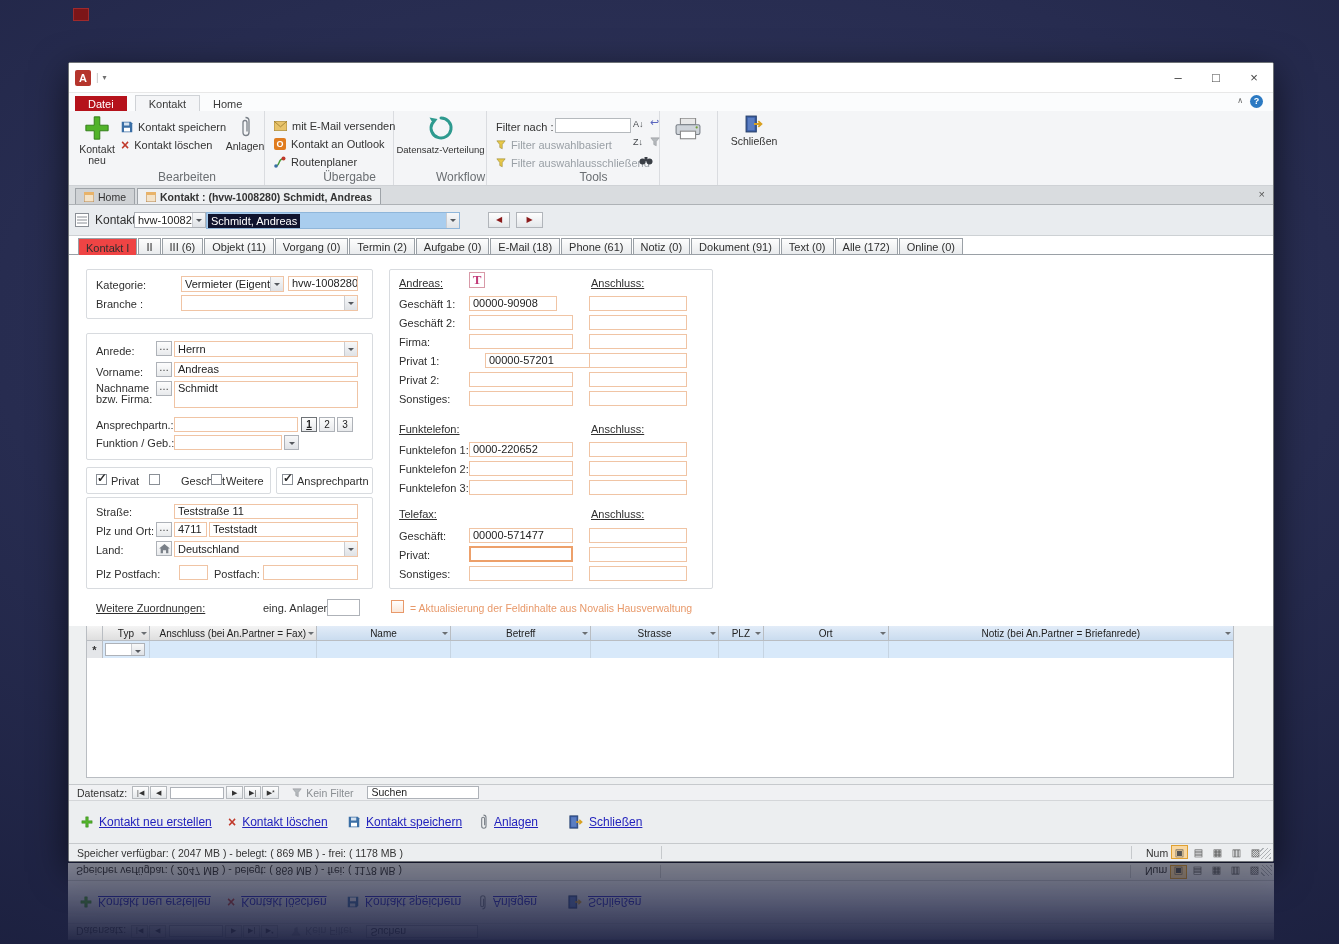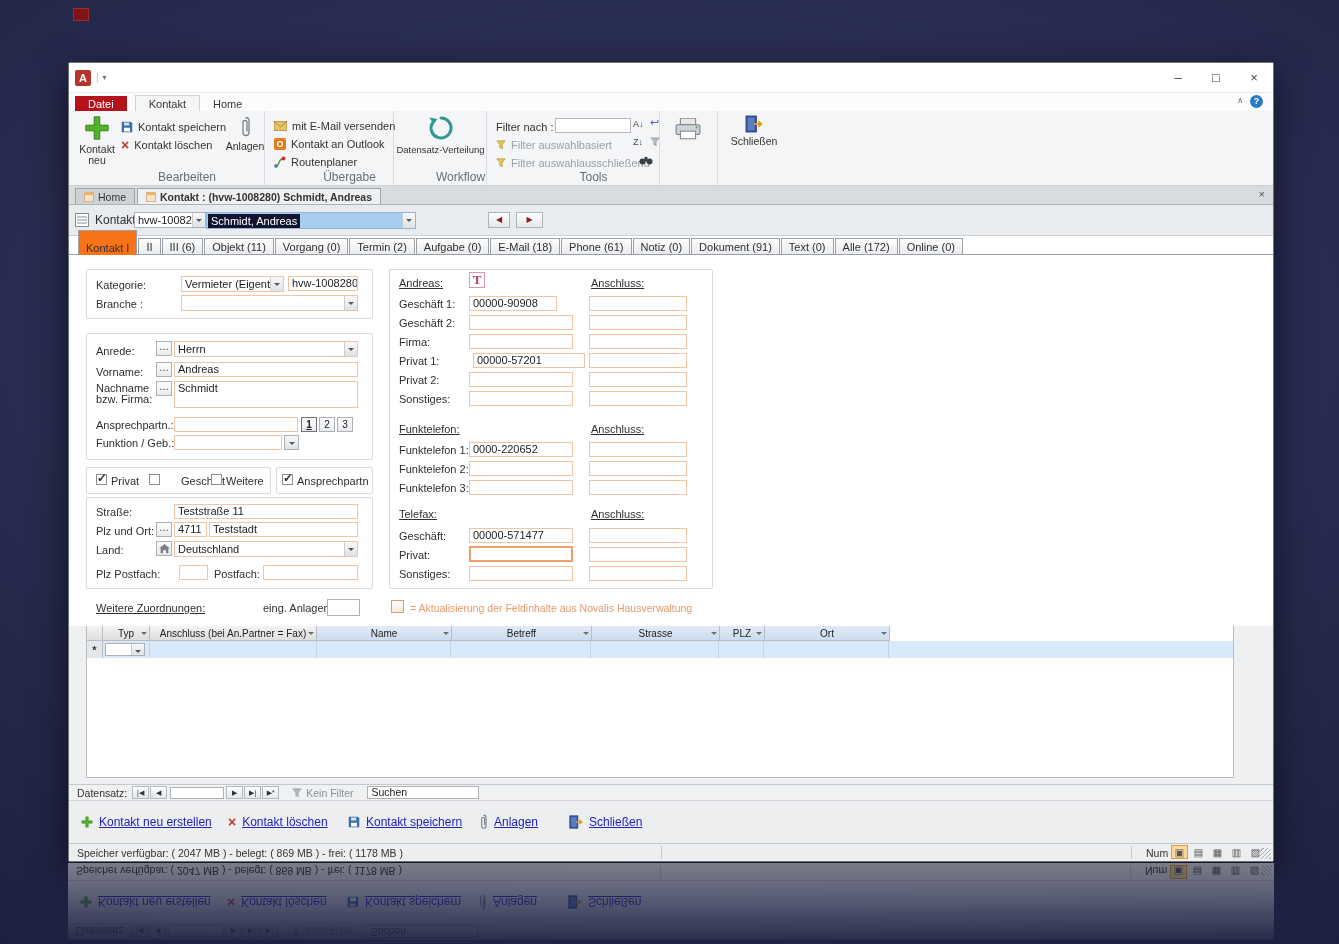--- a/index.html
+++ b/index.html
@@ -67,21 +67,21 @@
 .ddb::after { content:""; position:absolute; left:3px; top:6px; border:3px solid transparent; border-top-color:#55595e; }
 .cmb.gray { border-color:#aeb2b8; }
 .namefld { position:absolute; height:17px; background:#a9cdee; border:1px solid #8fb6da; display:flex; align-items:center; }
 .namefld .selx { background:#10142e; color:#fff; font-size:11px; padding:1px 3px; margin-left:1px; white-space:nowrap; }
 .namefld .fill { flex:1; }
 .navb { position:absolute; height:16px; background:linear-gradient(#fefefe,#e4e7ea); border:1px solid #b1b5ba; color:#8b1a1a; font-size:8px; text-align:center; line-height:14px; }
 
 
 .ftabs { height:19px; background:#fff; border-bottom:1px solid #9aa0a6; padding-left:9px; display:flex; align-items:flex-end; }
 .ftab { font-size:11px; color:#2f2f2f; background:linear-gradient(#fdfdfd,#e9ebed); border:1px solid #9aa0a6; border-bottom:none; padding:2px 7px 1px; margin-right:1px; white-space:nowrap; }
-.ftab.on { background:#f97316; position:relative; top:1px; padding-top:11px; }
+.ftab.on { background:#ef4444; position:relative; top:1px; padding-top:3px; }
 
 
 .fbody { height:371px; background:#fff; font-size:11px; }
 .gb { position:absolute; border:1px solid #d8dbdf; border-radius:2px; }
 .uh { position:absolute; font-size:11px; color:#2f2f2f; text-decoration:underline; white-space:nowrap; }
 .dots { position:absolute; width:16px; height:15px; background:linear-gradient(#fdfdfd,#e8eaec); border:1px solid #aeb2b8; font-size:10px; line-height:10px; text-align:center; color:#333; }
 .nbtn { position:absolute; width:16px; height:15px; background:linear-gradient(#fdfdfd,#e8eaec); border:1px solid #aeb2b8; font-size:10px; line-height:13px; text-align:center; color:#222; }
 .nbtn.sel1 { border-color:#6f7377; font-weight:bold; text-decoration:underline; }
 .ddsolo { position:absolute; width:15px; height:15px; background:linear-gradient(#f7f8f9,#dfe2e6); border:1px solid #aeb2b8; }
 .ddsolo::after { content:""; position:absolute; left:4px; top:6px; border:3px solid transparent; border-top-color:#55595e; }
@@ -310,21 +310,21 @@
         <rect x="0.5" y="0.5" width="13" height="13" fill="#fff" stroke="#8a8f96"></rect>
         <line x1="2" y1="4" x2="12" y2="4" stroke="#8a8f96"></line>
         <line x1="2" y1="7" x2="12" y2="7" stroke="#8a8f96"></line>
         <line x1="2" y1="10" x2="12" y2="10" stroke="#8a8f96"></line>
       </svg>
     <span class="lb b12" style="left:26px;top:8px">Kontakt:</span>
     <div class="cmb gray" style="left:65px;top:7px;width:72px">
       <span class="t">hvw-100828</span>
       <span class="ddb"></span>
     </div>
-    <div class="namefld" style="left:137px;top:7px;width:210px">
+    <div class="namefld" style="left:137px;top:7px;width:254px">
       <span class="selx">Schmidt, Andreas</span>
       <span class="fill"></span>
       <span class="ddb" style="height:100%"></span>
     </div>
     <span class="navb" style="left:419px;top:7px;width:22px">◀</span>
     <span class="navb" style="left:447px;top:7px;width:27px">▶</span>
   </div>
 
   <div class="ftabs sec">
     <span class="ftab on">Kontakt I</span>
@@ -433,21 +433,21 @@
 
     <span class="lb" style="left:330px;top:62px">Geschäft 2:</span>
     <div class="fld" style="left:400px;top:60px;width:104px"></div>
     <div class="fld" style="left:520px;top:60px;width:98px"></div>
 
     <span class="lb" style="left:330px;top:81px">Firma:</span>
     <div class="fld" style="left:400px;top:79px;width:104px"></div>
     <div class="fld" style="left:520px;top:79px;width:98px"></div>
 
     <span class="lb" style="left:330px;top:100px">Privat 1:</span>
-    <div class="fld" style="left:404px;top:98px;width:112px">00000-57201</div>
+    <div class="fld" style="left:416px;top:98px;width:112px">00000-57201</div>
     <div class="fld" style="left:520px;top:98px;width:98px"></div>
 
     <span class="lb" style="left:330px;top:119px">Privat 2:</span>
     <div class="fld" style="left:400px;top:117px;width:104px"></div>
     <div class="fld" style="left:520px;top:117px;width:98px"></div>
 
     <span class="lb" style="left:330px;top:138px">Sonstiges:</span>
     <div class="fld" style="left:400px;top:136px;width:104px"></div>
     <div class="fld" style="left:520px;top:136px;width:98px"></div>
 
@@ -511,20 +511,24 @@
         <div class="gh blue" style="width:128px">
             <span>Strasse</span>
             <span class="gdd"></span>
           </div>
         <div class="gh blue" style="width:45px">
             <span>PLZ</span>
             <span class="gdd"></span>
           </div>
         <div class="gh blue" style="width:125px">
             <span>Ort</span>
+            <span class="gdd"></span>
+          </div>
+        <div class="gh blue" style="width:345px;border-right:none">
+            <span>Notiz  (bei An.Partner = Briefanrede)</span>
             <span class="gdd"></span>
           </div>
       </div>
       <div class="gnew">
         <div class="gc star" style="width:16px">*</div>
         <div class="gc" style="width:47px">
           <span class="gcombo">
               <span class="sp"></span>
               <span class="ddb" style="height:100%"></span>
             </span>

